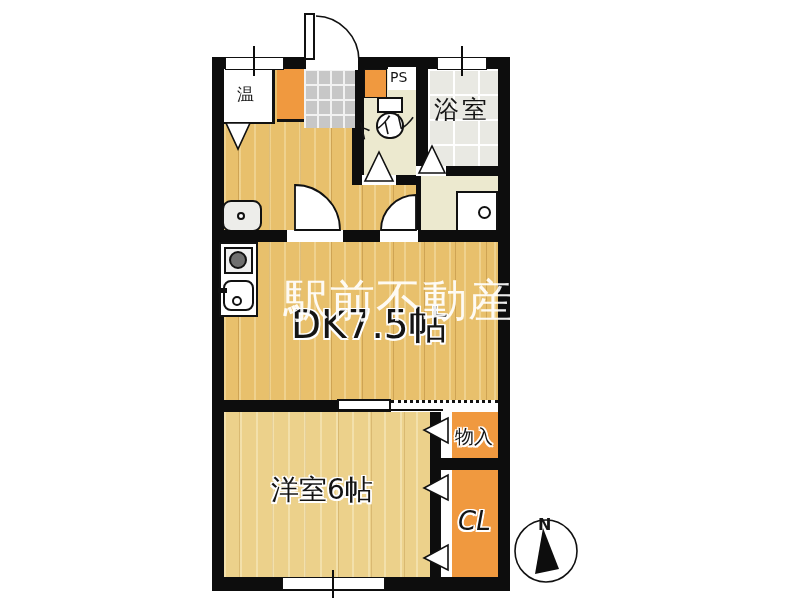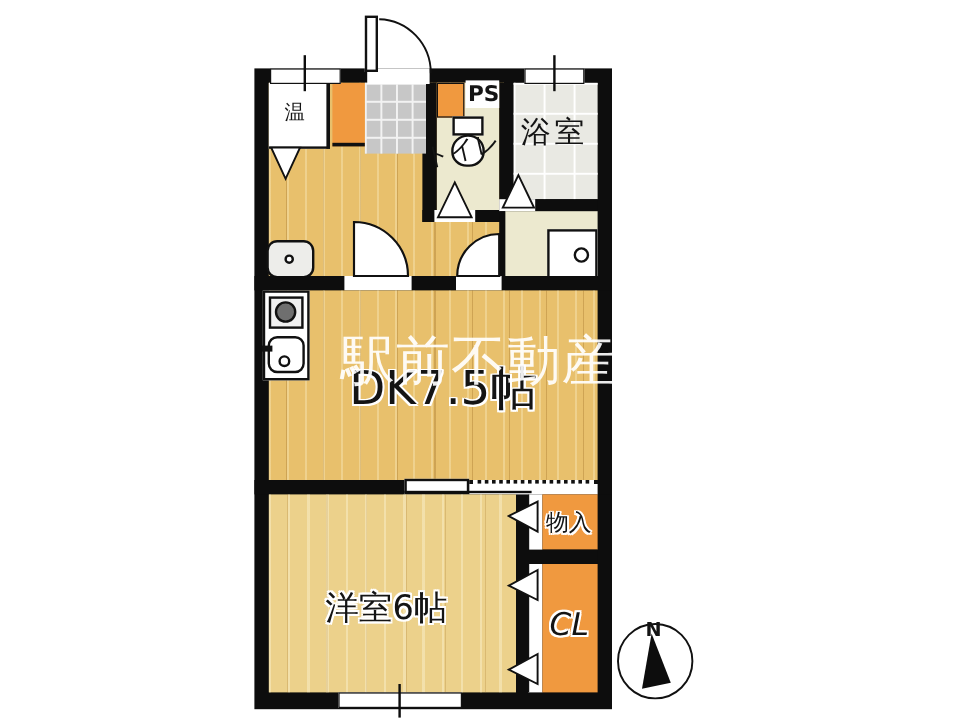--- a/index.html
+++ b/index.html
@@ -109,24 +109,24 @@
     <polygon points="365,181 393,181 379,152" fill="#fff" stroke="#111" stroke-width="1.6"></polygon>
     <polygon points="419,173 445,173 432,146" fill="#fff" stroke="#111" stroke-width="1.6"></polygon>
     <polygon points="448,418 448,443 424,430" fill="#fff" stroke="#111" stroke-width="1.6"></polygon>
     <polygon points="448,475 448,500 424,488" fill="#fff" stroke="#111" stroke-width="1.6"></polygon>
     <polygon points="448,545 448,570 424,558" fill="#fff" stroke="#111" stroke-width="1.6"></polygon>
     <circle cx="546" cy="551" r="31" fill="#fff" stroke="#111" stroke-width="1.6"></circle>
     <polygon points="543,528 535,574 559,569" fill="#0d0d0d"></polygon>
   </svg>
 
   <div class="label" style="left:237px;top:86px;font-size:17px;">温</div>
-  <div class="label" style="left:390px;top:70px;font-size:18px;font-weight:bold;">PS</div>
+  <div class="label" style="left:390px;top:70px;font-size:14px;font-weight:normal;">PS</div>
   <div class="label" style="left:434px;top:97px;font-size:25px;letter-spacing:3px;">浴室</div>
   <div class="label" style="left:354px;top:122px;font-size:21px;transform:rotate(-13deg);transform-origin:left center;">トイレ</div>
   <div class="label outline" style="left:291px;top:305px;font-size:39px;z-index:40;">DK7.5帖</div>
-  <div class="label outline" style="left:271px;top:493px;font-size:28px;z-index:40;">洋室6帖</div>
+  <div class="label outline" style="left:271px;top:476px;font-size:28px;z-index:40;">洋室6帖</div>
   <div class="label outline" style="left:455px;top:427px;font-size:19px;z-index:40;">物入</div>
   <div class="label outline" style="left:458px;top:508px;font-size:26px;z-index:40;font-style:italic;">CL</div>
   <div class="label" style="left:538px;top:517px;font-size:16px;font-weight:bold;z-index:40;">N</div>
 
   <div class="wm" style="left:284px;top:271px;font-size:45px;">駅前不動産</div>
 
 </div>
 
 </body></html>

